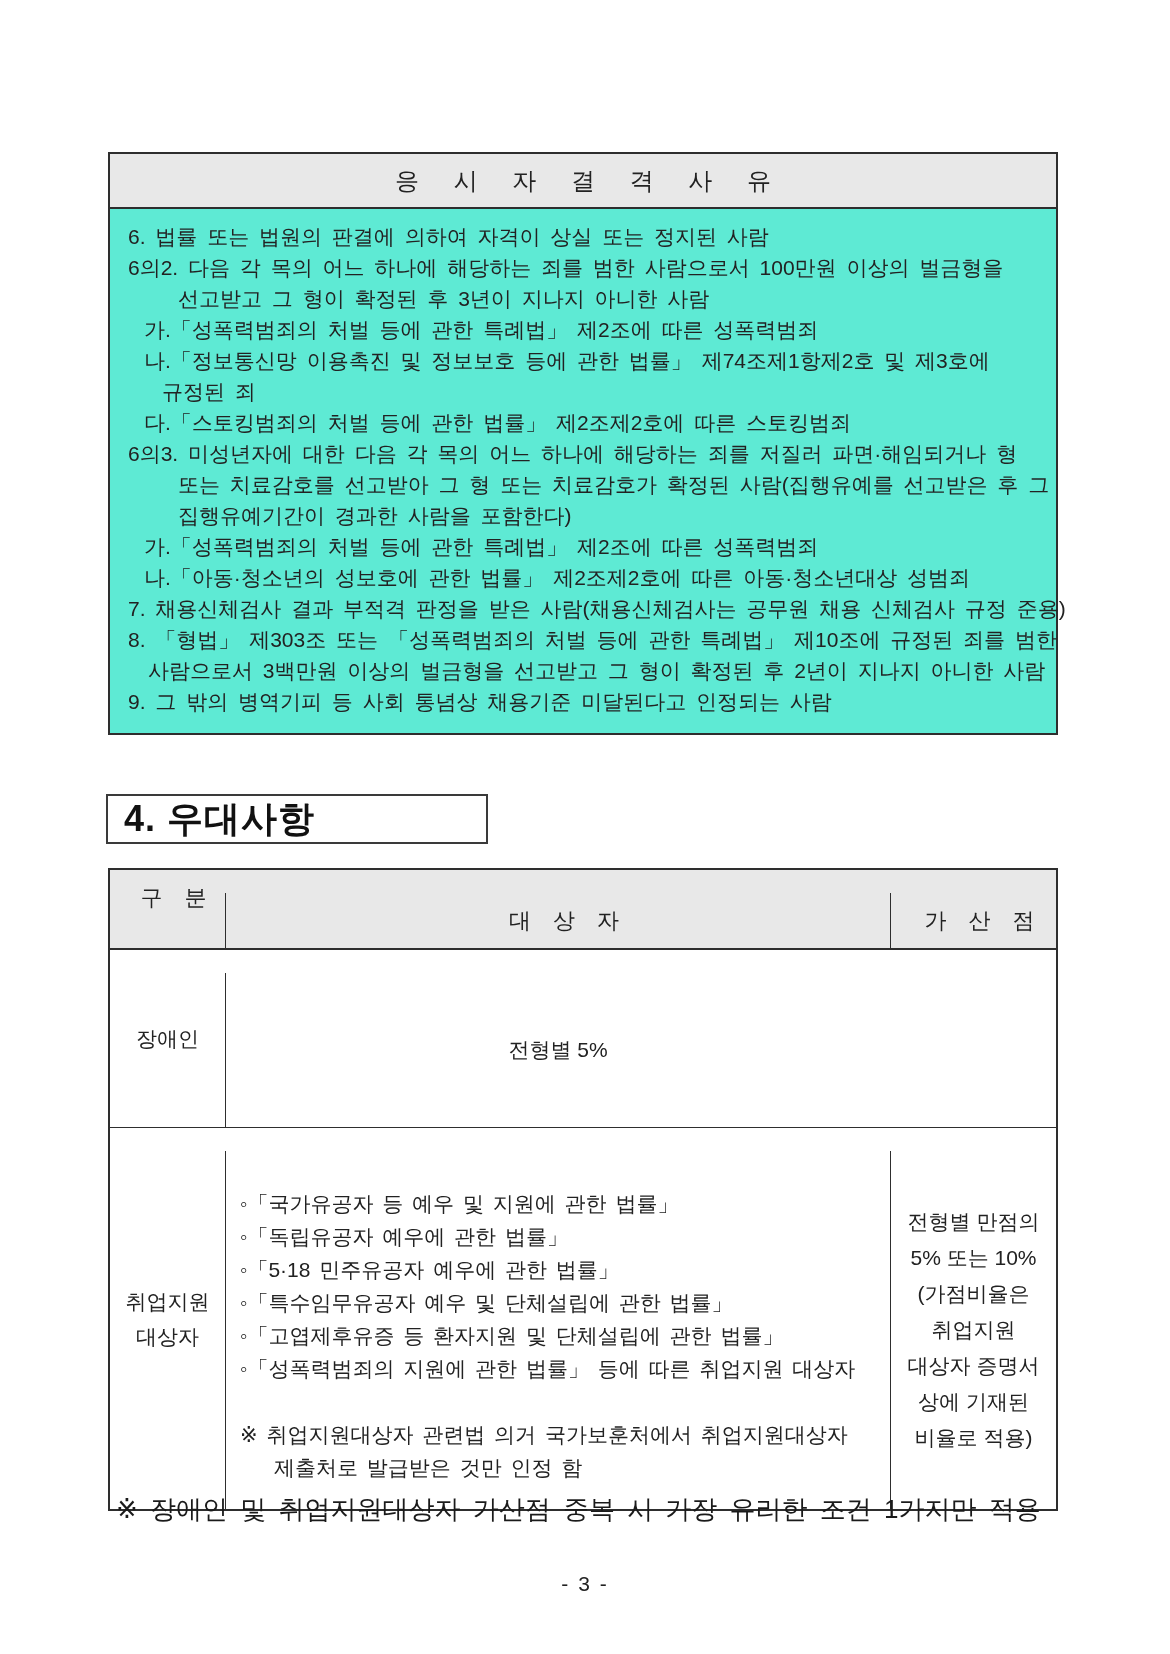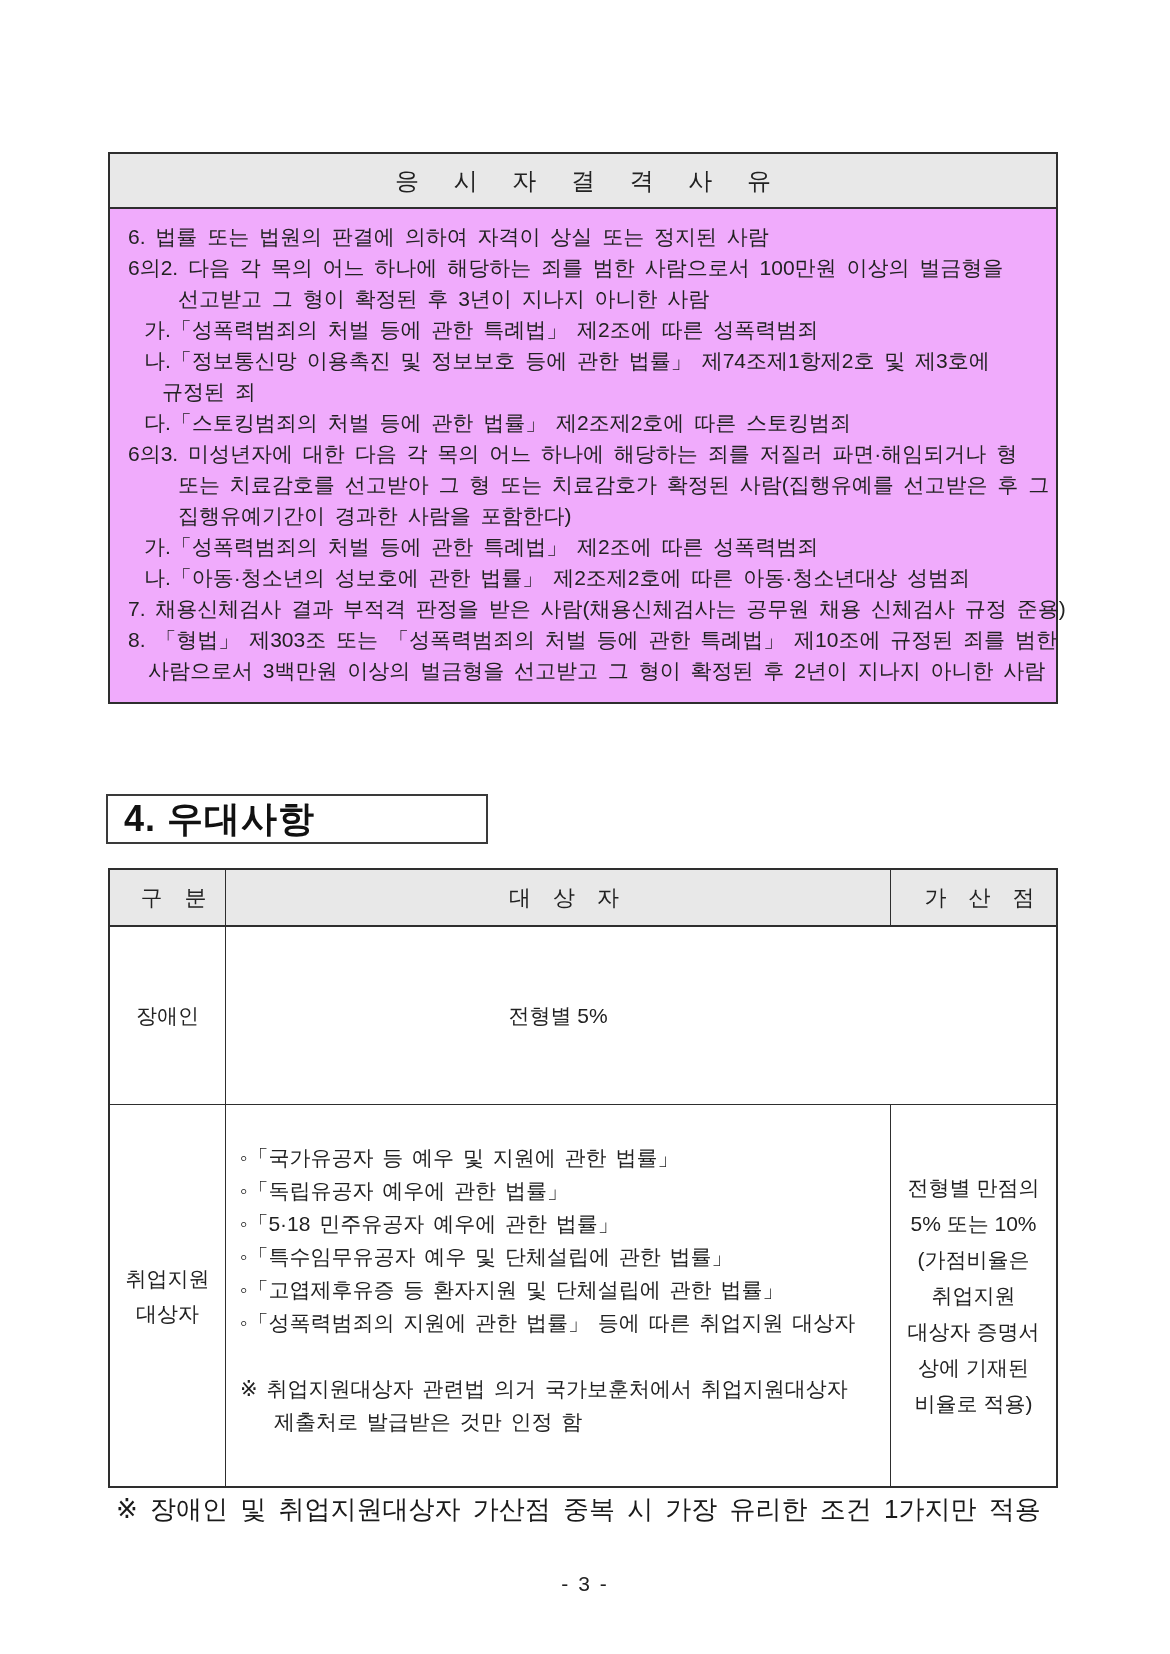--- a/index.html
+++ b/index.html
@@ -6,21 +6,21 @@
   body{
     width:1170px;height:1654px;background:#ffffff;
     font-family:"Liberation Sans","DejaVu Sans",sans-serif;
     color:#1c1c1c;-webkit-font-smoothing:antialiased;
   }
   .page{position:relative;width:1170px;height:1654px;overflow:hidden;background:#fff;}
 
   
   .disq-box{
     position:absolute;left:108px;top:152px;width:950px;
-    border:2px solid #2e2e2e;box-sizing:border-box;background:#f0abfc;
+    border:2px solid #2e2e2e;box-sizing:border-box;background:#5eead4;
   }
   .disq-title{
     background:#e8e8e8;border-bottom:2px solid #2e2e2e;
     text-align:center;font-size:24px;font-weight:400;color:#222;
     letter-spacing:14px;text-indent:14px;
     padding:11px 0 10px 0;
   }
   .disq-body{
     padding:12px 10px 16px 12px;
     font-size:21px;line-height:31px;word-spacing:4px;color:#222;
@@ -47,21 +47,21 @@
     border:2px solid #2e2e2e;box-sizing:border-box;background:#fff;
     font-size:21px;color:#222;
   }
   .t-grid{display:grid;grid-template-columns:115px 1fr 166px;}
   .t-head{background:#e8e8e8;border-bottom:2px solid #2e2e2e;}
   .t-head .cell{
     padding:13px 0 12px 12px;text-align:center;
     letter-spacing:8px;text-indent:8px;font-size:22px;
   }
   .cell{box-sizing:border-box;}
-  .cell + .cell{border-left:1.5px solid #2e2e2e;}
+  .cell + .cell{border-left:1.5px solid #2e2e2e;margin-top:23px;}
   .t-row1{border-bottom:1.5px solid #2e2e2e;height:177px;}
   .t-row1 .c1,.t-row1 .c3{display:flex;align-items:center;justify-content:center;text-align:center;}
   .t-row1 .c2{display:flex;align-items:center;padding-left:14px;word-spacing:4px;}
   .t-row2{height:381px;}
   .t-row2 .c1{display:flex;flex-direction:column;align-items:center;justify-content:center;line-height:35px;}
   .t-row2 .c2{padding:36px 0 0 14px;line-height:33px;word-spacing:3px;}
   .t-row2 .c3{display:flex;flex-direction:column;align-items:center;justify-content:center;text-align:left;line-height:36px;}
   .note-block{margin-top:33px;}
   .note-cont{padding-left:34px;}
 
@@ -91,20 +91,21 @@
       <div class="ln i-d">규정된 죄</div>
       <div class="ln i-b">다.「스토킹범죄의 처벌 등에 관한 법률」 제2조제2호에 따른 스토킹범죄</div>
       <div class="ln i-a">6의3. 미성년자에 대한 다음 각 목의 어느 하나에 해당하는 죄를 저질러 파면·해임되거나 형</div>
       <div class="ln i-c">또는 치료감호를 선고받아 그 형 또는 치료감호가 확정된 사람(집행유예를 선고받은 후 그</div>
       <div class="ln i-c">집행유예기간이 경과한 사람을 포함한다)</div>
       <div class="ln i-b">가.「성폭력범죄의 처벌 등에 관한 특례법」 제2조에 따른 성폭력범죄</div>
       <div class="ln i-b">나.「아동·청소년의 성보호에 관한 법률」 제2조제2호에 따른 아동·청소년대상 성범죄</div>
       <div class="ln i-a">7. 채용신체검사 결과 부적격 판정을 받은 사람(채용신체검사는 공무원 채용 신체검사 규정 준용)</div>
       <div class="ln i-a">8. 「형법」 제303조 또는 「성폭력범죄의 처벌 등에 관한 특례법」 제10조에 규정된 죄를 범한</div>
       <div class="ln i-e">사람으로서 3백만원 이상의 벌금형을 선고받고 그 형이 확정된 후 2년이 지나지 아니한 사람</div>
+      <div class="ln i-a">9. 그 밖의 병역기피 등 사회 통념상 채용기준 미달된다고 인정되는 사람</div>
     </div>
   </section>
 
   <section class="sec-box">
     <span>4. 우대사항</span>
   </section>
 
   <section class="utable">
     <div class="t-grid t-head">
       <div class="cell">구 분</div>

